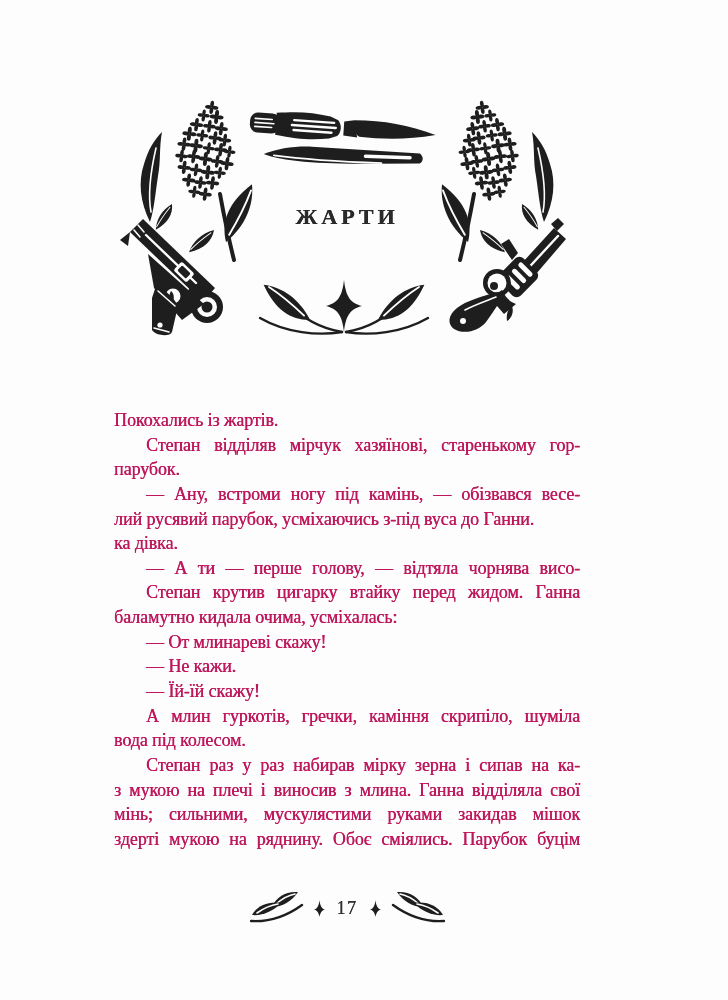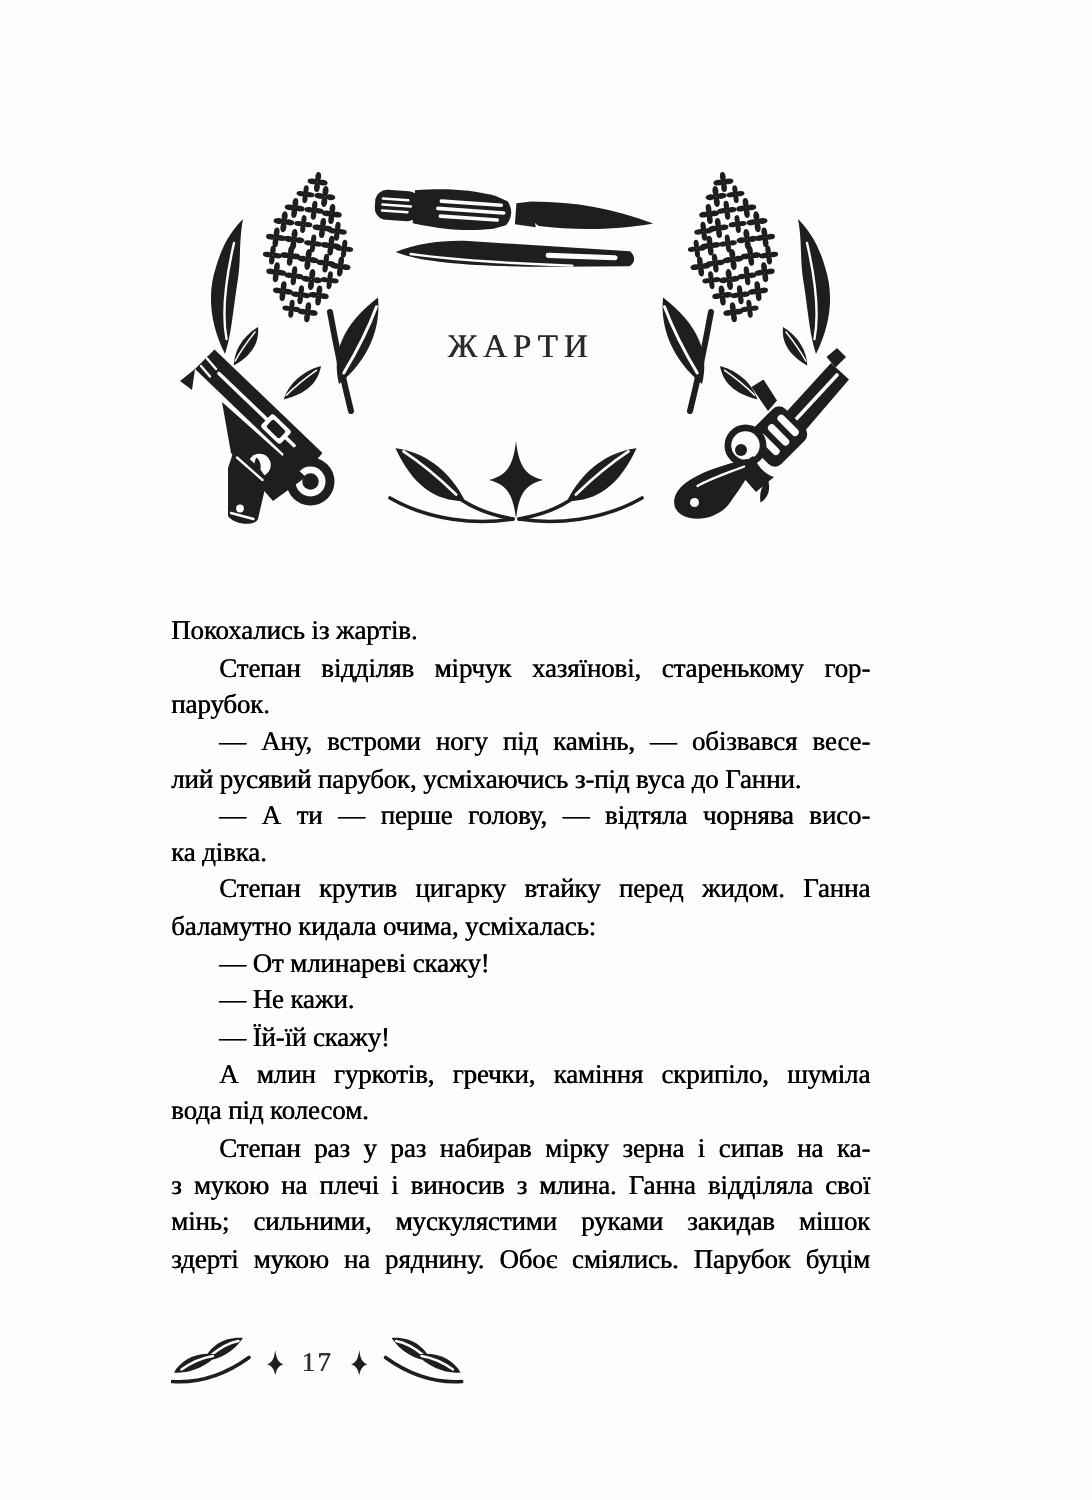--- a/index.html
+++ b/index.html
@@ -1,42 +1,42 @@
 <!DOCTYPE html>
 <html><head>
 <meta charset="utf-8">
 <style>
   html,body{margin:0;padding:0;}
   body{background:#e9e9e9;font-family:"Liberation Serif","DejaVu Serif",serif;}
   .page{position:relative;width:728px;height:1000px;background:#fdfdfd;overflow:hidden;margin:0 auto;}
   .content{position:absolute;left:114px;top:0;width:466px;height:100%;}
 
   
-  .art-wrap{position:absolute;top:104px;left:0;width:466px;height:252px;}
+  .art-wrap{position:absolute;top:90px;left:0;width:466px;height:252px;font-weight:bold;}
   .art{width:100%;height:100%;display:block;}
   .ink{fill:#1e1e1e;}
   .wh{fill:#fdfdfd;}
   .vein{stroke:#fdfdfd;stroke-width:1.6;fill:none;stroke-linecap:round;}
   .vein2{stroke:#fdfdfd;stroke-width:2.4;fill:none;stroke-linecap:round;}
   .stem{stroke:#1e1e1e;stroke-width:2.4;fill:none;stroke-linecap:round;}
   .stem4{stroke:#1e1e1e;stroke-width:4;fill:none;stroke-linecap:round;}
   .chapter-title{position:absolute;top:114px;left:0;width:100%;text-align:center;
     font-size:22px;letter-spacing:4px;color:#2a2a2a;text-shadow:0.35px 0 0 currentColor;
     font-family:"Liberation Serif","DejaVu Serif",serif;}
 
   
-  .body-text{position:absolute;top:408px;left:0;width:466px;color:#000000;}
+  .body-text{position:absolute;top:408px;left:0;width:466px;color:#be185d;}
   .line{font-size:18px;line-height:24.65px;height:24.65px;white-space:normal;
         text-shadow:0.35px 0 0 currentColor;letter-spacing:-0.1px;}
   .line.indent{padding-left:32px;}
   .line.justify{text-align:justify;text-align-last:justify;}
 
   
   .footer{position:absolute;top:886px;left:0;width:466px;height:44px;
-    display:flex;align-items:center;gap:9px;}
+    display:flex;align-items:center;justify-content:center;gap:9px;}
   .sprig{width:54px;height:34px;}
   .sprig.flip{transform:scaleX(-1);}
   .diamond{width:13px;height:19px;}
   .page-number{font-size:18px;letter-spacing:1.5px;color:#2e2e2e;line-height:1;
     text-shadow:0.3px 0 0 currentColor;padding:0 2px;}
 </style>
 </head>
 <body>
 
 <div class="page">
@@ -177,22 +177,22 @@
       </svg>
       <div class="chapter-title">ЖАРТИ</div>
     </div>
 
     <div class="body-text" id="body-text">
         <div class="line">Покохались із жартів.</div>
         <div class="line indent justify">Степан відділяв мірчук хазяїнові, старенькому гор-</div>
         <div class="line">парубок.</div>
         <div class="line indent justify">— Ану, встроми ногу під камінь, — обізвався весе-</div>
         <div class="line">лий русявий парубок, усміхаючись з-під вуса до Ганни.</div>
+        <div class="line">ка дівка.</div>
         <div class="line indent justify">— А ти — перше голову, — відтяла чорнява висо-</div>
-        <div class="line">ка дівка.</div>
         <div class="line indent justify">Степан крутив цигарку втайку перед жидом. Ганна</div>
         <div class="line">баламутно кидала очима, усміхалась:</div>
         <div class="line indent">— От млинареві скажу!</div>
         <div class="line indent">— Не кажи.</div>
         <div class="line indent">— Їй-їй скажу!</div>
         <div class="line indent justify">А млин гуркотів, гречки, каміння скрипіло, шуміла</div>
         <div class="line">вода під колесом.</div>
         <div class="line indent justify">Степан раз у раз набирав мірку зерна і сипав на ка-</div>
         <div class="line justify">з мукою на плечі і виносив з млина. Ганна відділяла свої</div>
         <div class="line justify">мінь; сильними, мускулястими руками закидав мішок</div>

